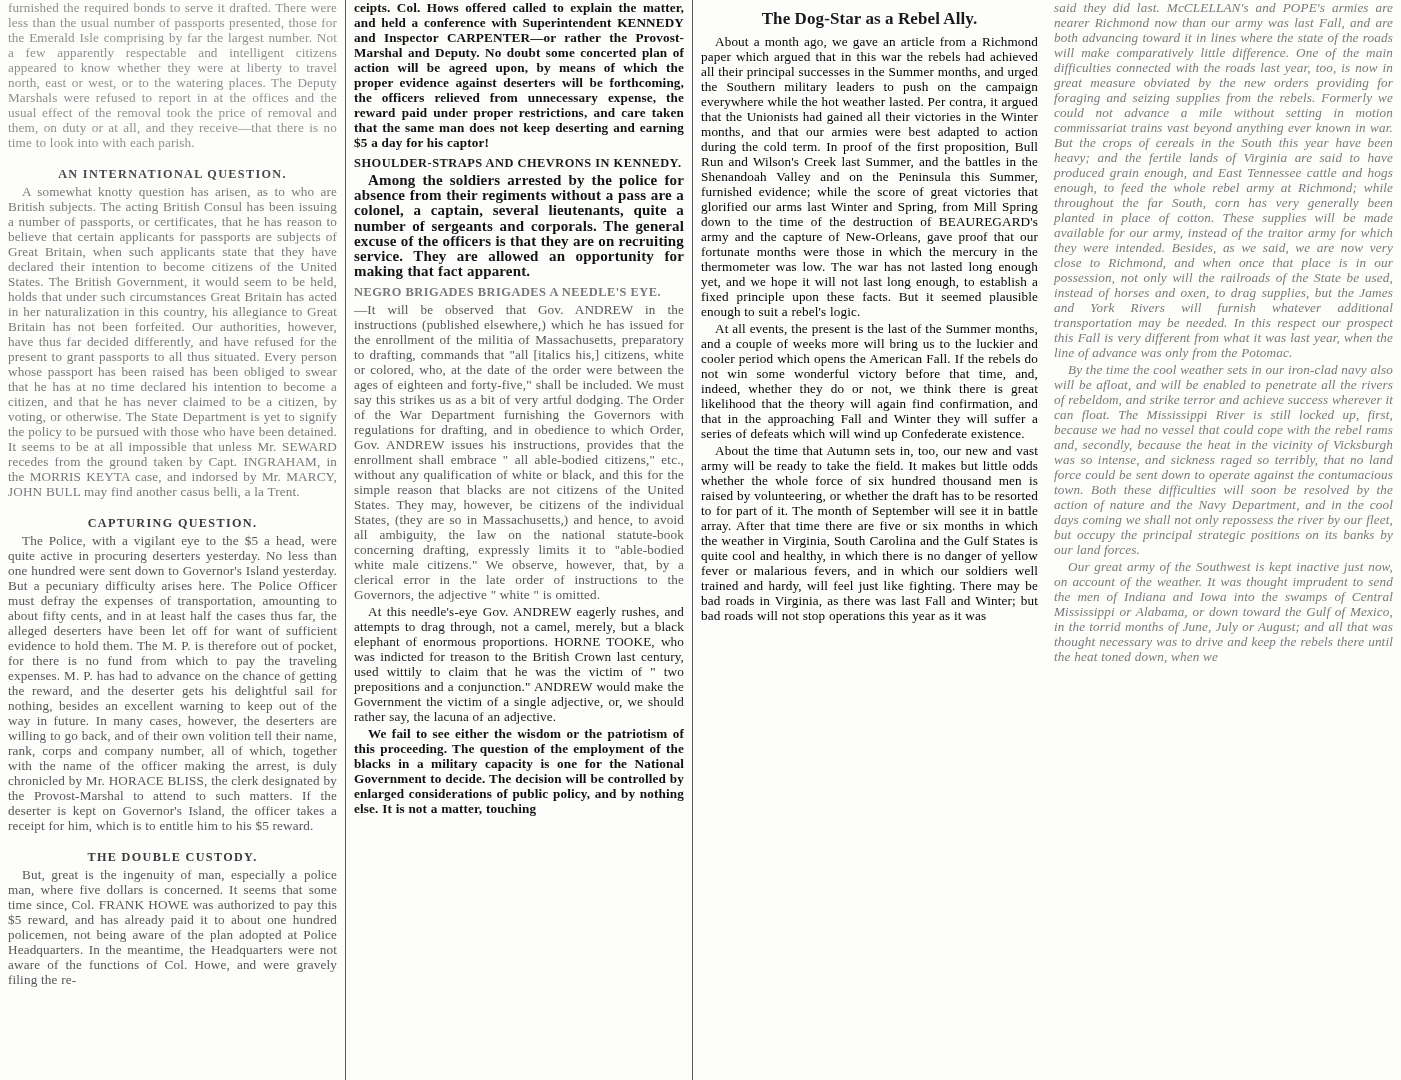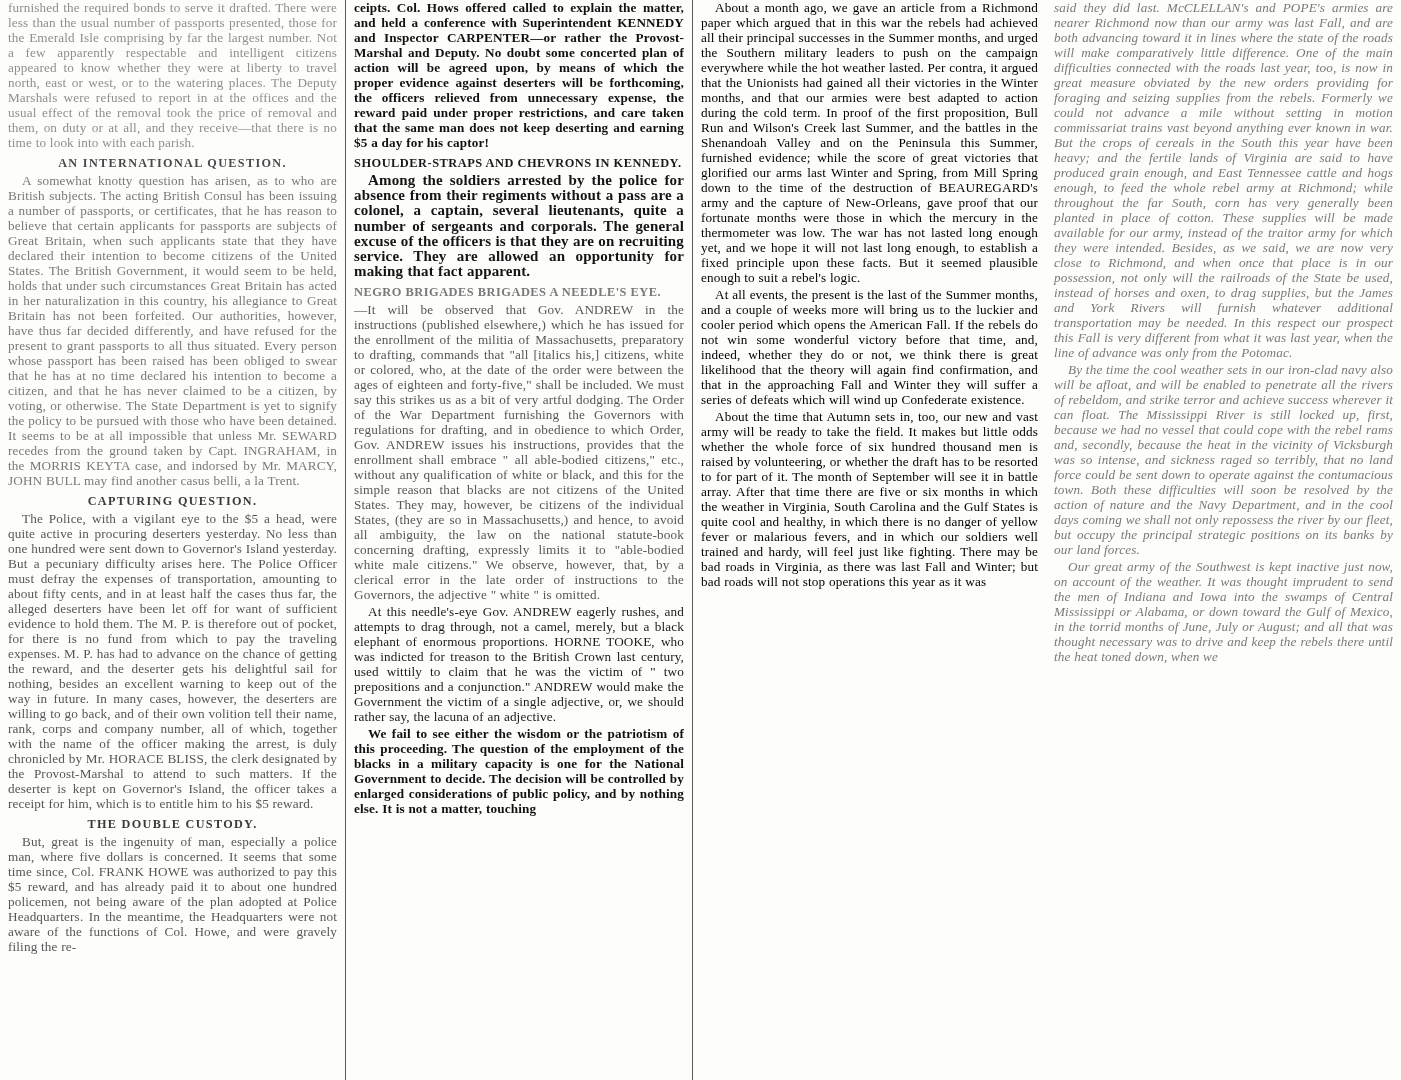--- a/index.html
+++ b/index.html
@@ -68,21 +68,21 @@
   }
   .semi-faded {
     color: #565656;
     filter: blur(0.18px);
   }
   h2.head-sm {
     font-size: 12.2px;
     line-height: 14px;
     text-align: center;
     font-weight: bold;
-    margin: 6px 0 3px 0;
+    margin: 17px 0 3px 0;
     letter-spacing: 0.11em;
     color: #3a3a3a;
     font-family: "Liberation Serif", serif;
   }
   h2.head-big {
     font-size: 17px;
     line-height: 19px;
     text-align: center;
     font-weight: bold;
     margin: 9px 0 6px 0;
@@ -133,20 +133,21 @@
     <p class="bold noindent">ceipts.  Col. Hows offered called to explain the matter, and held a conference with Superintendent KENNEDY and Inspector CARPENTER—or rather the Provost-Marshal and Deputy.  No doubt some concerted plan of action will be agreed upon, by means of which the proper evidence against deserters will be forthcoming, the officers relieved from unnecessary expense, the reward paid under proper restrictions, and care taken that the same man does not keep deserting and earning $5 a day for his captor!</p>
     <h2 class="head-bold-left">SHOULDER-STRAPS AND CHEVRONS IN KENNEDY.</h2>
     <p class="semibold">Among the soldiers arrested by the police for absence from their regiments without a pass are a colonel, a captain, several lieutenants, quite a number of sergeants and corporals.  The general excuse of the officers is that they are on recruiting service.  They are allowed an opportunity for making that fact apparent.</p>
     <h2 class="head-bold-left faded">NEGRO BRIGADES BRIGADES A NEEDLE'S EYE.</h2>
     <p class="semi-faded noindent">—It will be observed that Gov. ANDREW in the instructions (published elsewhere,) which he has issued for the enrollment of the militia of Massachusetts, preparatory to drafting, commands that "all [italics his,] citizens, white or colored, who, at the date of the order were between the ages of eighteen and forty-five," shall be included.  We must say this strikes us as a bit of very artful dodging.  The Order of the War Department furnishing the Governors with regulations for drafting, and in obedience to which Order, Gov. ANDREW issues his instructions, provides that the enrollment shall embrace " all able-bodied citizens," etc., without any qualification of white or black, and this for the simple reason that blacks are not citizens of the United States.  They may, however, be citizens of the individual States, (they are so in Massachusetts,) and hence, to avoid all ambiguity, the law on the national statute-book concerning drafting, expressly limits it to "able-bodied white male citizens."  We observe, however, that, by a clerical error in the late order of instructions to the Governors, the adjective " white " is omitted.</p>
     <p>At this needle's-eye Gov. ANDREW eagerly rushes, and attempts to drag through, not a camel, merely, but a black elephant of enormous proportions.  HORNE TOOKE, who was indicted for treason to the British Crown last century, used wittily to claim that he was the victim of " two prepositions and a conjunction."  ANDREW would make the Government the victim of a single adjective, or, we should rather say, the lacuna of an adjective.</p>
     <p class="bold">We fail to see either the wisdom or the patriotism of this proceeding.  The question of the employment of the blacks in a military capacity is one for the National Government to decide.  The decision will be controlled by enlarged considerations of public policy, and by nothing else.  It is not a matter, touching</p>
   </div>
 
   <div class="col col-3">
+    <h2 class="head-big">The Dog-Star as a Rebel Ally.</h2>
     <p class="dark">About a month ago, we gave an article from a Richmond paper which argued that in this war the rebels had achieved all their principal successes in the Summer months, and urged the Southern military leaders to push on the campaign everywhere while the hot weather lasted.  Per contra, it argued that the Unionists had gained all their victories in the Winter months, and that our armies were best adapted to action during the cold term.  In proof of the first proposition, Bull Run and Wilson's Creek last Summer, and the battles in the Shenandoah Valley and on the Peninsula this Summer, furnished evidence; while the score of great victories that glorified our arms last Winter and Spring, from Mill Spring down to the time of the destruction of BEAUREGARD's army and the capture of New-Orleans, gave proof that our fortunate months were those in which the mercury in the thermometer was low.  The war has not lasted long enough yet, and we hope it will not last long enough, to establish a fixed principle upon these facts.  But it seemed plausible enough to suit a rebel's logic.</p>
     <p class="dark">At all events, the present is the last of the Summer months, and a couple of weeks more will bring us to the luckier and cooler period which opens the American Fall.  If the rebels do not win some wonderful victory before that time, and, indeed, whether they do or not, we think there is great likelihood that the theory will again find confirmation, and that in the approaching Fall and Winter they will suffer a series of defeats which will wind up Confederate existence.</p>
     <p class="dark">About the time that Autumn sets in, too, our new and vast army will be ready to take the field.  It makes but little odds whether the whole force of six hundred thousand men is raised by volunteering, or whether the draft has to be resorted to for part of it.  The month of September will see it in battle array.  After that time there are five or six months in which the weather in Virginia, South Carolina and the Gulf States is quite cool and healthy, in which there is no danger of yellow fever or malarious fevers, and in which our soldiers well trained and hardy, will feel just like fighting.  There may be bad roads in Virginia, as there was last Fall and Winter; but bad roads will not stop operations this year as it was</p>
   </div>
 
   <div class="col col-4">
     <p class="faded noindent">said they did last.  McCLELLAN's and POPE's armies are nearer Richmond now than our army was last Fall, and are both advancing toward it in lines where the state of the roads will make comparatively little difference.  One of the main difficulties connected with the roads last year, too, is now in great measure obviated by the new orders providing for foraging and seizing supplies from the rebels.  Formerly we could not advance a mile without setting in motion commissariat trains vast beyond anything ever known in war.  But the crops of cereals in the South this year have been heavy; and the fertile lands of Virginia are said to have produced grain enough, and East Tennessee cattle and hogs enough, to feed the whole rebel army at Richmond; while throughout the far South, corn has very generally been planted in place of cotton.  These supplies will be made available for our army, instead of the traitor army for which they were intended.  Besides, as we said, we are now very close to Richmond, and when once that place is in our possession, not only will the railroads of the State be used, instead of horses and oxen, to drag supplies, but the James and York Rivers will furnish whatever additional transportation may be needed.  In this respect our prospect this Fall is very different from what it was last year, when the line of advance was only from the Potomac.</p>
     <p class="faded">By the time the cool weather sets in our iron-clad navy also will be afloat, and will be enabled to penetrate all the rivers of rebeldom, and strike terror and achieve success wherever it can float.  The Mississippi River is still locked up, first, because we had no vessel that could cope with the rebel rams and, secondly, because the heat in the vicinity of Vicksburgh was so intense, and sickness raged so terribly, that no land force could be sent down to operate against the contumacious town.  Both these difficulties will soon be resolved by the action of nature and the Navy Department, and in the cool days coming we shall not only repossess the river by our fleet, but occupy the principal strategic positions on its banks by our land forces.</p>
     <p class="faded">Our great army of the Southwest is kept inactive just now, on account of the weather.  It was thought imprudent to send the men of Indiana and Iowa into the swamps of Central Mississippi or Alabama, or down toward the Gulf of Mexico, in the torrid months of June, July or August; and all that was thought necessary was to drive and keep the rebels there until the heat toned down, when we</p>
   </div>

